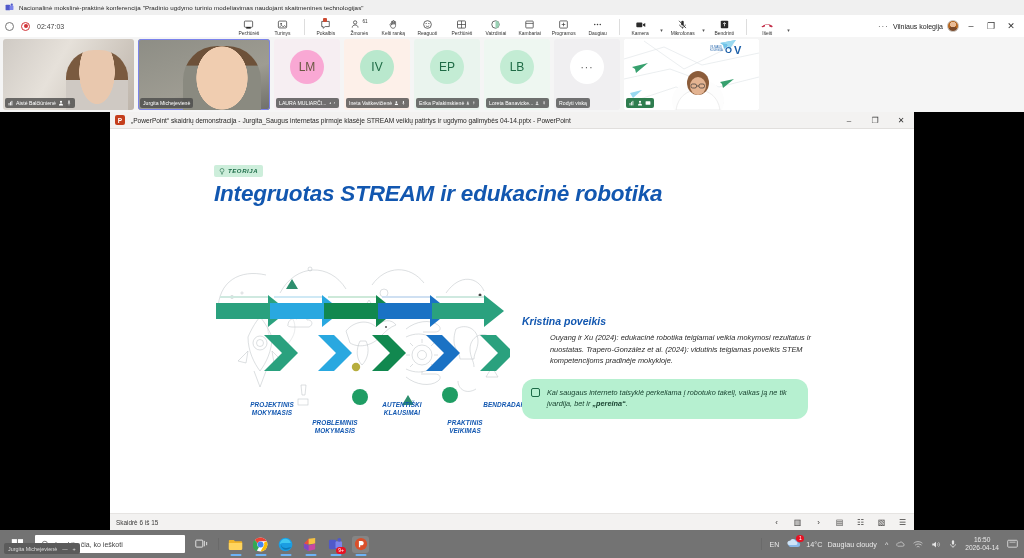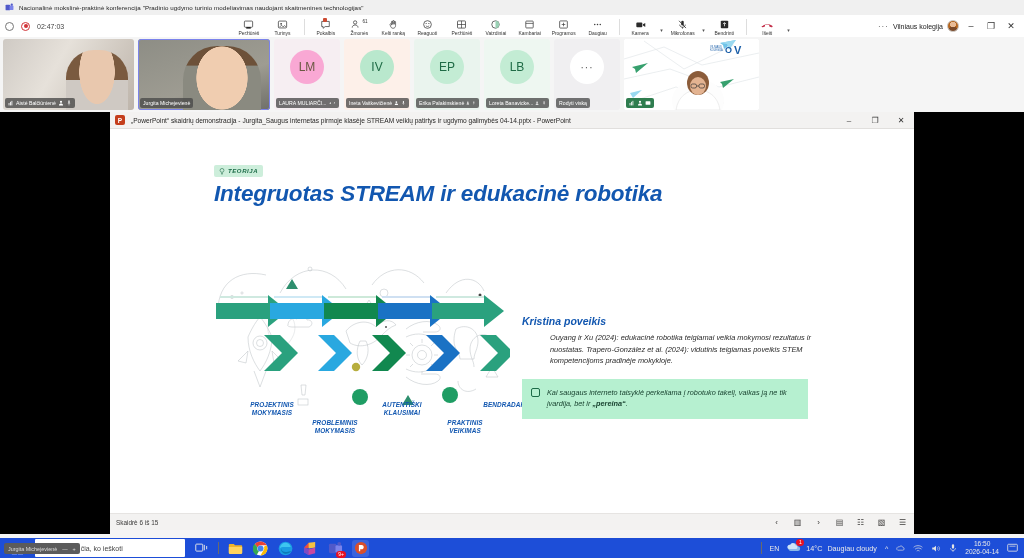--- a/index.html
+++ b/index.html
@@ -124,39 +124,39 @@
   }
   .slide-title {
     position: absolute; left: 104px; top: 52px;
     font-size: 22.5px; font-weight: bold; color: #1257b0; letter-spacing: -.2px;
   }
   .sect-title { position: absolute; left: 412px; top: 186px; font-size: 10.5px; font-weight: bold; color: #1257b0; }
   .sect-body { position: absolute; left: 412px; top: 203px; width: 276px;
     font-size: 7.4px; line-height: 11.6px; color: #2a2a2a; margin-left: 28px; }
   .callout {
     position: absolute; left: 412px; top: 250px; width: 286px; background: #b6f0d0;
-    border-radius: 0; padding: 8px 10px 9px 9px; display: flex; gap: 7px;
+    border-radius: 12px; padding: 8px 10px 9px 9px; display: flex; gap: 7px;
   }
   .callout .c-ico { width: 9px; height: 9px; border: 1.2px solid #1b6b47; border-radius: 2px; flex: 0 0 auto; margin-top: 1px; }
   .callout .c-text { font-size: 7.3px; line-height: 11.4px; color: #143d2b; }
   .callout b { font-weight: bold; }
 
   .diagram { position: absolute; left: 100px; top: 130px; width: 300px; height: 200px; }
   .dlabel { position: absolute; font-size: 6.4px; font-weight: bold; color: #1257b0; text-align: center; line-height: 8.4px; letter-spacing: .1px; }
 
   .pp-status {
     position: absolute; left: 0; bottom: 0; width: 804px; height: 17px; background: #f3f2f1;
     display: flex; align-items: center; padding: 0 6px; border-top: 1px solid #e6e4e2;
   }
   .pp-status-left { font-size: 6.4px; color: #3b3a39; }
   .pp-status-right { margin-left: auto; display: flex; align-items: center; gap: 10px; color: #3b3a39; }
   .pps-btn { font-size: 8px; display: flex; align-items: center; justify-content: center; width: 11px; height: 11px; }
 
   
-  .taskbar { position: absolute; left: 0; bottom: 0; width: 1024px; height: 20px; background: #1d4ed8; display: flex; align-items: center; }
+  .taskbar { position: absolute; left: 0; bottom: 0; width: 1024px; height: 28px; background: #737373; display: flex; align-items: center; }
   .tb-start { width: 34px; height: 24px; display: flex; align-items: center; justify-content: center; }
   .tb-search {
     width: 150px; height: 18px; background: #fff; border-radius: 1px; display: flex; align-items: center;
     gap: 5px; padding: 0 6px; margin-left: 1px;
   }
   .tb-search-txt { font-size: 7px; color: #444; }
   .tb-icons { display: flex; align-items: center; gap: 8px; padding-left: 8px; }
   .tb-app { width: 17px; height: 17px; border-radius: 3px; position: relative; display:flex; align-items:center; justify-content:center; }
   .tb-app.active { background: rgba(255,255,255,.13); }
   .tb-app .dot { position: absolute; bottom: -3px; left: 50%; transform: translateX(-50%); width: 11px; height: 2px; border-radius: 1px; background: #6eb4f7; }

